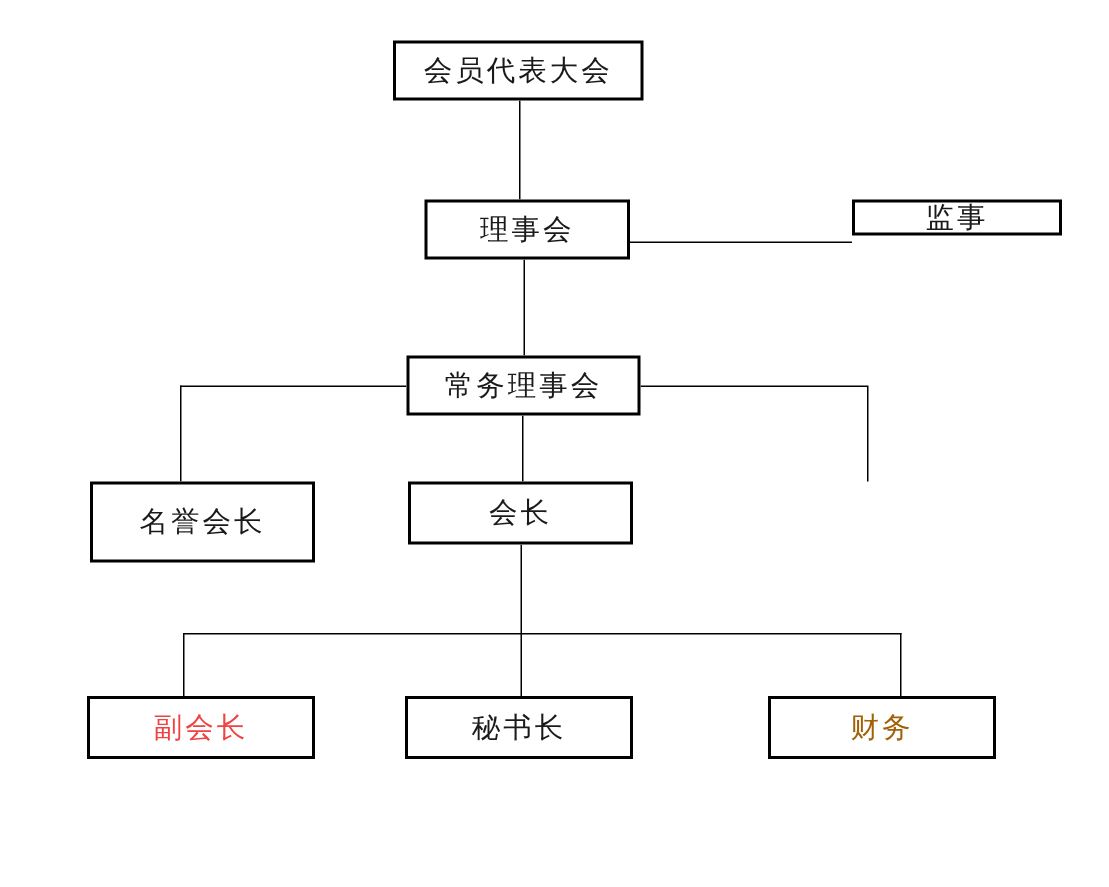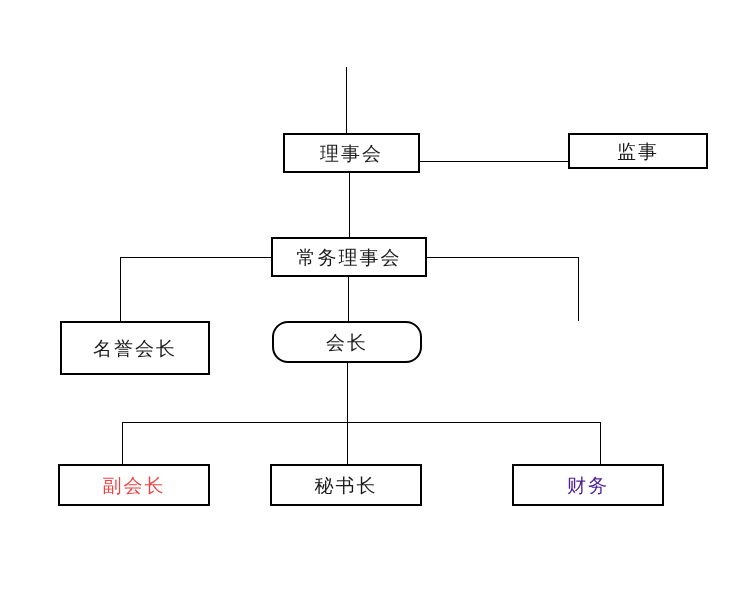--- a/index.html
+++ b/index.html
@@ -59,37 +59,40 @@
     <div class="edge v" style="left: 349px; top: 173px; height: 64px; background: rgb(0, 0, 0);"></div>
     <div class="edge h" style="left: 120px; top: 257px; width: 151px; background: rgb(0, 0, 0);"></div>
     <div class="edge v" style="left: 120px; top: 257px; height: 64px; background: rgb(0, 0, 0);"></div>
     <div class="edge v" style="left: 348px; top: 277px; height: 44px; background: rgb(0, 0, 0);"></div>
     <div class="edge h" style="left: 427px; top: 257px; width: 151px; background: rgb(0, 0, 0);"></div>
     <div class="edge v" style="left: 578px; top: 257px; height: 64px; background: rgb(0, 0, 0);"></div>
     <div class="edge v" style="left: 347px; top: 363px; height: 101px; background: rgb(0, 0, 0);"></div>
     <div class="edge h" style="left: 122px; top: 422px; width: 479px; background: rgb(0, 0, 0);"></div>
     <div class="edge v" style="left: 122px; top: 422px; height: 42px; background: rgb(0, 0, 0);"></div>
     <div class="edge v" style="left: 600px; top: 422px; height: 42px; background: rgb(0, 0, 0);"></div>
+    <div class="node" style="left: 262px; top: 27px; width: 167px; height: 40px; border-color: rgb(0, 0, 0);">
+      <span class="node-label" style="color: rgb(26, 26, 26);">会员代表大会</span>
+    </div>
     <div class="node" style="left: 283px; top: 133px; width: 137px; height: 40px; border-color: rgb(0, 0, 0);">
       <span class="node-label" style="color: rgb(26, 26, 26);">理事会</span>
     </div>
-    <div class="node" style="left: 568px; top: 133px; width: 140px; height: 36px; border-color: rgb(0, 0, 0);">
+    <div class="node" style="left: 568px; top: 133px; width: 140px; height: 24px; border-color: rgb(0, 0, 0);">
       <span class="node-label" style="color: rgb(26, 26, 26);">监事</span>
     </div>
     <div class="node" style="left: 271px; top: 237px; width: 156px; height: 40px; border-color: rgb(0, 0, 0);">
       <span class="node-label" style="color: rgb(26, 26, 26);">常务理事会</span>
     </div>
     <div class="node" style="left: 60px; top: 321px; width: 150px; height: 54px; border-color: rgb(0, 0, 0);">
       <span class="node-label" style="color: rgb(26, 26, 26);">名誉会长</span>
     </div>
-    <div class="node" style="left: 272px; top: 321px; width: 150px; height: 42px; border-color: rgb(0, 0, 0); border-radius: 16px;">
+    <div class="node" style="left: 272px; top: 321px; width: 150px; height: 42px; border-color: rgb(0, 0, 0);">
       <span class="node-label" style="color: rgb(26, 26, 26);">会长</span>
     </div>
     <div class="node" style="left: 58px; top: 464px; width: 152px; height: 42px; border-color: rgb(0, 0, 0);">
       <span class="node-label" style="color: #ef4444;">副会长</span>
     </div>
     <div class="node" style="left: 270px; top: 464px; width: 152px; height: 42px; border-color: rgb(0, 0, 0);">
       <span class="node-label" style="color: rgb(26, 26, 26); text-align: right;">秘书长</span>
     </div>
     <div class="node" style="left: 512px; top: 464px; width: 152px; height: 42px; border-color: rgb(0, 0, 0);">
-      <span class="node-label" style="color: #4c1d95;">财务</span>
+      <span class="node-label" style="color: #a16207;">财务</span>
     </div>
   </div>
 
 </body></html>

